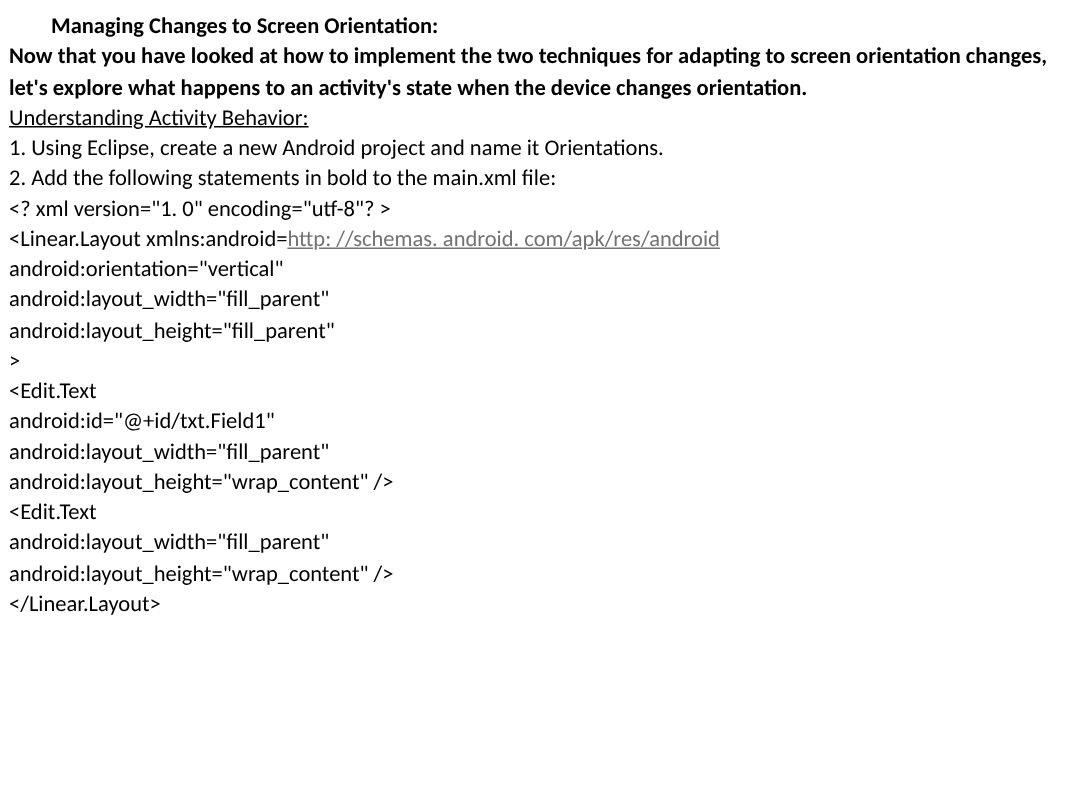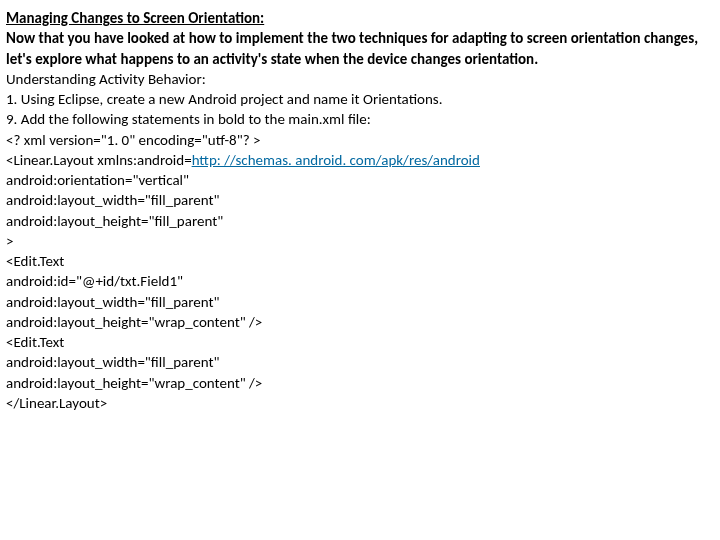--- a/index.html
+++ b/index.html
@@ -8,41 +8,42 @@
       height: 540px;
       font-family: Calibri, Arial, sans-serif;
       font-size: 15px;
       color: #000;
       background: #fff;
       padding: 8px 6px;
       line-height: 1.35;
     }
     .title {
       font-weight: 700;
-      text-decoration: underline;
+      margin-left: 28px;
     }
     .para { font-weight: 700; }
     .sub {
+      text-decoration: underline;
       font-weight: 400;
     }
     .bold { font-weight: 400; }
     .link {
-      color: #0369a1;
+      color: #737373;
       text-decoration: underline;
     }
     .line { white-space: pre-wrap; }
   </style>
 </head>
 <body>
 
 <div class="line title">Managing Changes to Screen Orientation:</div>
 <div class="line para">Now that you have looked at how to implement the two techniques for adapting to screen orientation changes, let's explore what happens to an activity's state when the device changes orientation.</div>
 <div class="line sub">Understanding Activity Behavior:</div>
 <div class="line bold">1. Using Eclipse, create a new Android project and name it Orientations.</div>
-<div class="line bold">9. Add the following statements in bold to the main.xml file:</div>
+<div class="line bold">2. Add the following statements in bold to the main.xml file:</div>
 <div class="line">&lt;? xml version="1. 0" encoding="utf-8"? &gt;</div>
 <div class="line"><span>&lt;Linear.Layout xmlns:android=</span><span class="link">http: //schemas. android. com/apk/res/android</span></div>
 <div class="line">android:orientation="vertical"</div>
 <div class="line">android:layout_width="fill_parent"</div>
 <div class="line">android:layout_height="fill_parent"</div>
 <div class="line">&gt;</div>
 <div class="line bold">&lt;Edit.Text</div>
 <div class="line bold">android:id="@+id/txt.Field1"</div>
 <div class="line bold">android:layout_width="fill_parent"</div>
 <div class="line bold">android:layout_height="wrap_content" /&gt;</div>

